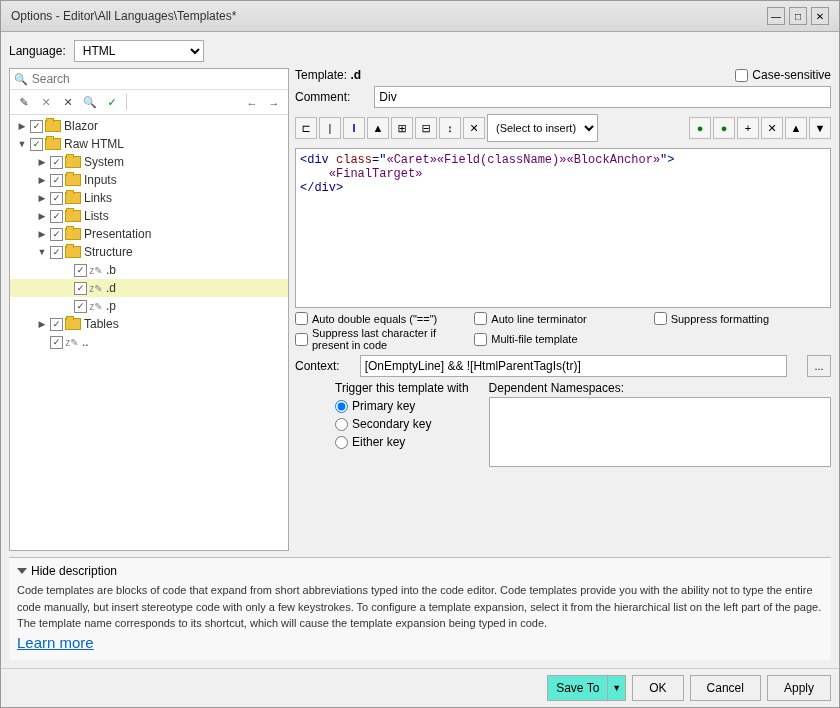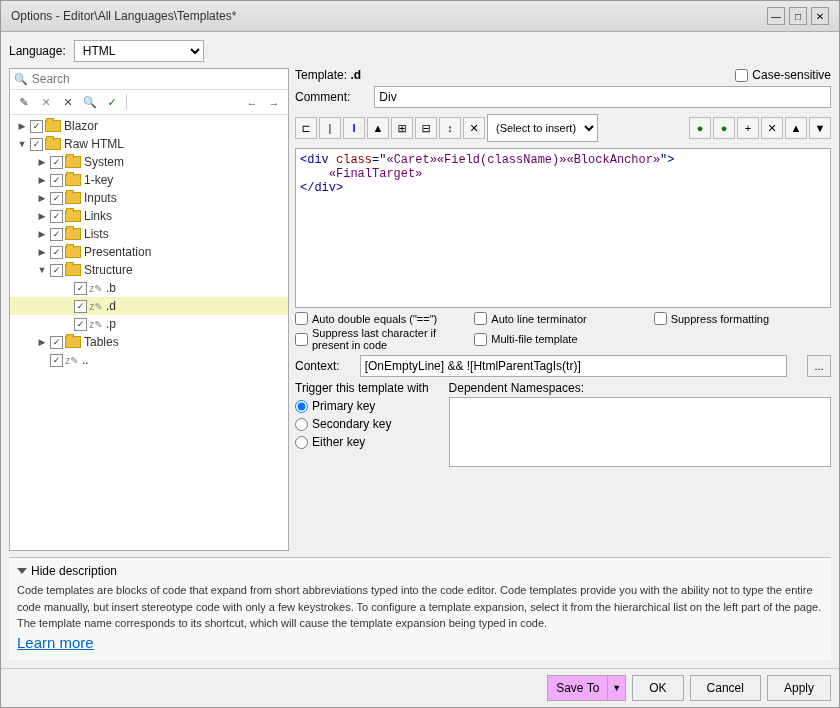--- a/index.html
+++ b/index.html
@@ -356,20 +356,21 @@
       border: 1px solid #aaa;
       background: #f0f0f0;
       cursor: pointer;
       font-size: 11px;
     }
     
     .trigger-section {
       display: flex;
       gap: 20px;
       align-items: flex-start;
+      margin-left: 40px;
     }
     
     .trigger-left {
       display: flex;
       flex-direction: column;
       gap: 4px;
     }
     
     .trigger-label { font-size: 12px; font-weight: normal; }
     
@@ -445,21 +446,21 @@
       border-top: 1px solid #ccc;
       gap: 6px;
       background: #f0f0f0;
     }
     
     .save-to-btn {
       display: flex;
       align-items: center;
       height: 26px;
       border: 1px solid #aaa;
-      background: #f0abfc;
+      background: #5eead4;
       cursor: pointer;
       font-size: 12px;
     }
     
     .save-to-main {
       padding: 0 8px;
       border-right: 1px solid #aaa;
       height: 100%;
       display: flex;
       align-items: center;
@@ -553,27 +554,20 @@
           </div>
 
           <div class="tree-item">
             <span class="indent" style="width:24px"></span>
             <span class="expand-arrow closed"></span>
             <span class="checkbox checked"></span>
             <span class="folder-icon"></span>
             <span class="item-label">System</span>
           </div>
 
-          <div class="tree-item">
-            <span class="indent" style="width:24px"></span>
-            <span class="expand-arrow closed"></span>
-            <span class="checkbox checked"></span>
-            <span class="folder-icon"></span>
-            <span class="item-label">1-key</span>
-          </div>
 
           <div class="tree-item">
             <span class="indent" style="width:24px"></span>
             <span class="expand-arrow closed"></span>
             <span class="checkbox checked"></span>
             <span class="folder-icon"></span>
             <span class="item-label">Inputs</span>
           </div>
 
           <div class="tree-item">

